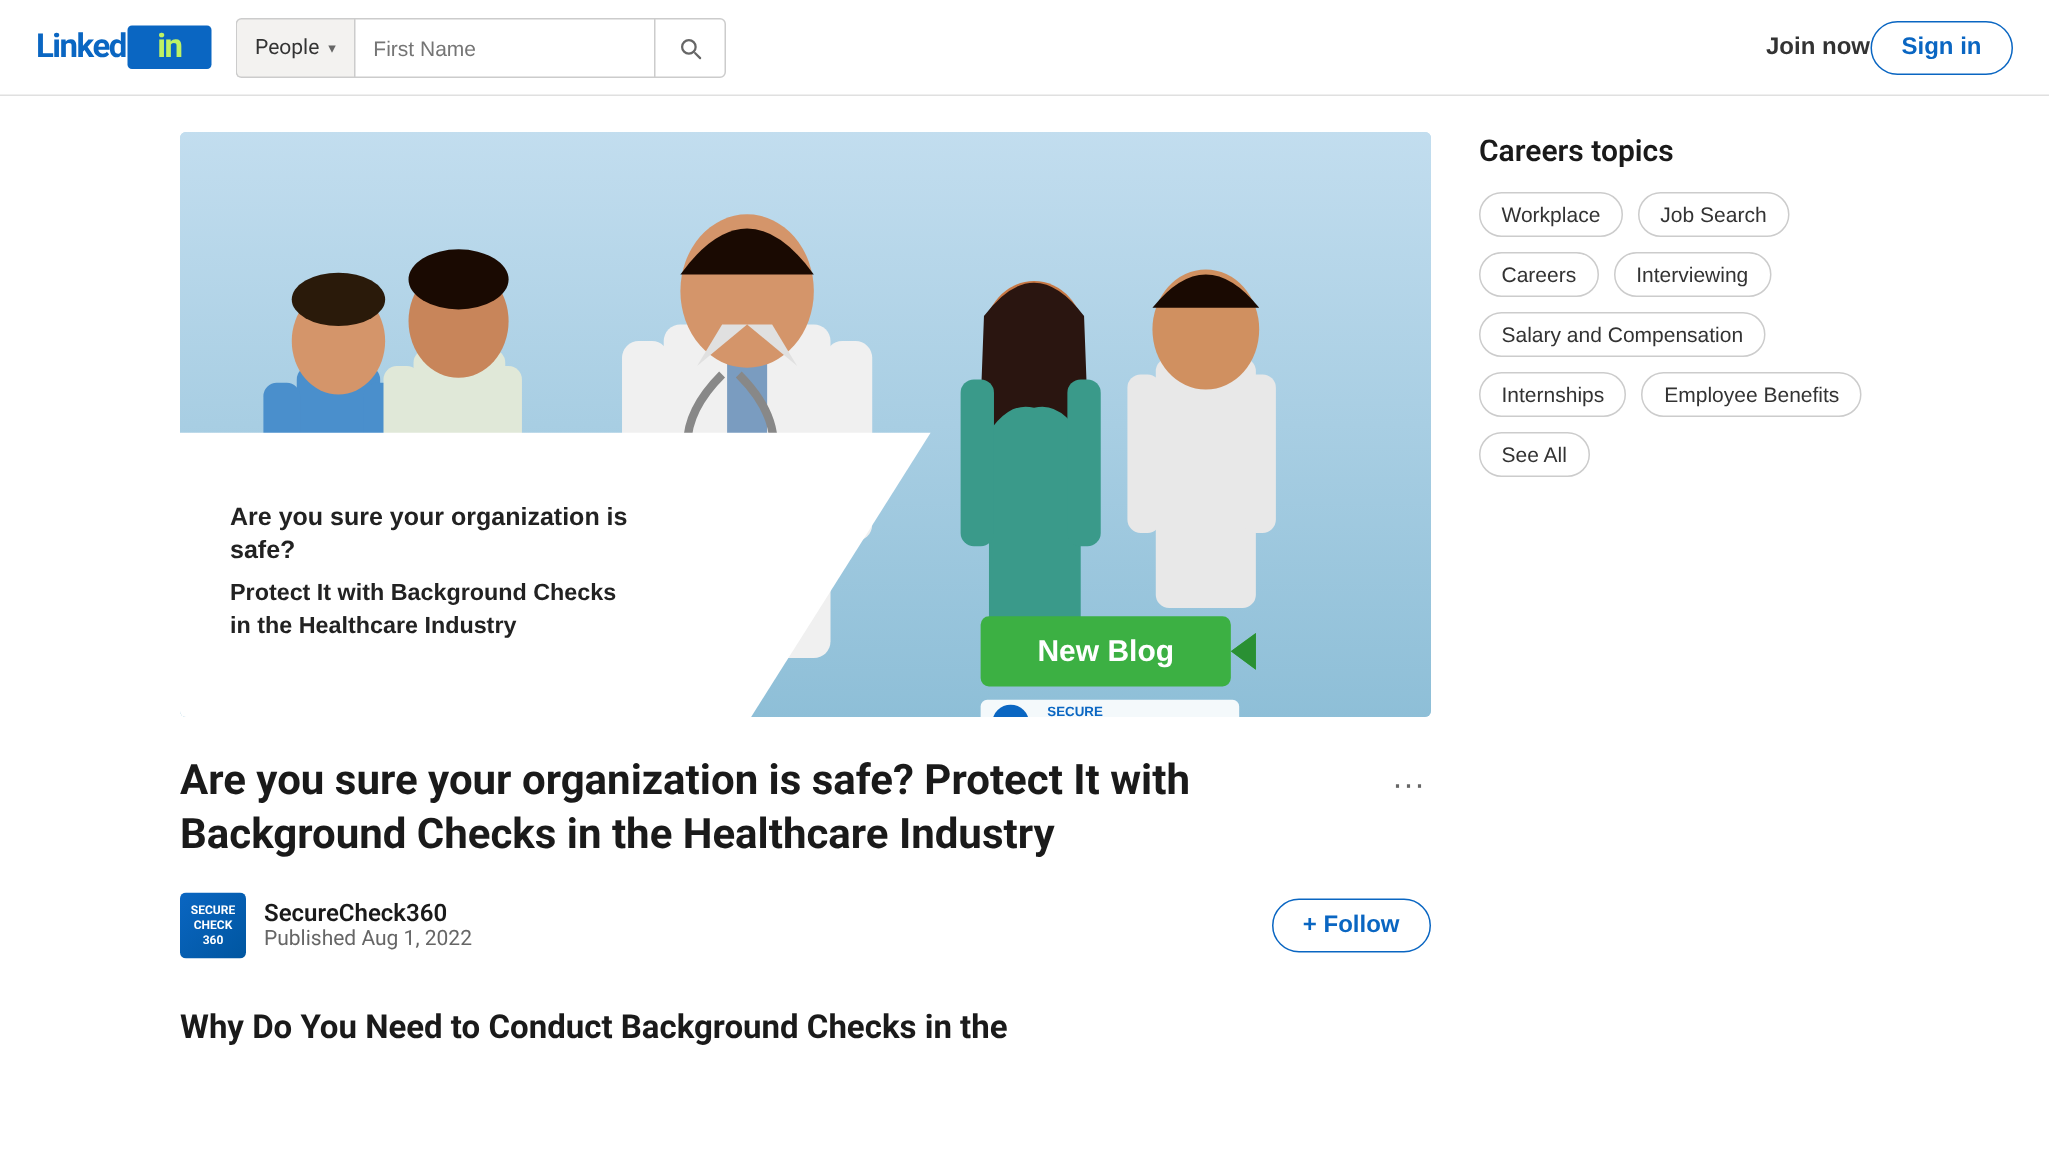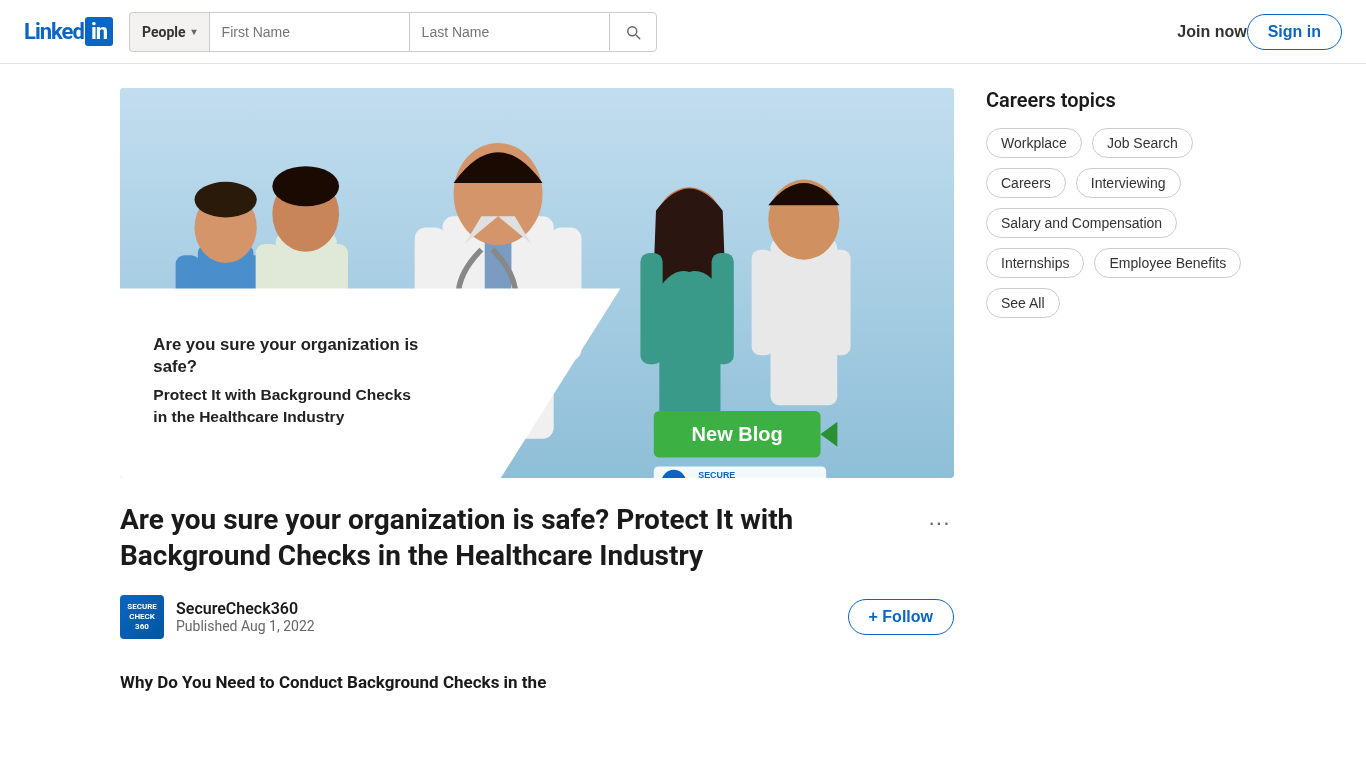--- a/index.html
+++ b/index.html
@@ -24,22 +24,22 @@
       flex-shrink: 0;
     }
     .linkedin-logo {
       font-size: 22px;
       font-weight: bold;
       letter-spacing: -1px;
     }
     .linkedin-logo .linked { color: #0a66c2; text-align: center; }
     .linkedin-logo .in-box {
       background: #0a66c2;
-      color: #ffffff;
-      padding: 2px 6px;
+      color: #bef264;
+      padding: 2px 20px;
       border-radius: 3px;
       margin-left: 1px;
     }
     .search-area {
       display: flex;
       align-items: center;
       gap: 0;
       flex: 1;
       max-width: 700px;
     }
@@ -48,21 +48,21 @@
       align-items: center;
       gap: 6px;
       border: 1px solid #ccc;
       border-right: none;
       padding: 0 12px;
       height: 40px;
       cursor: pointer;
       background: #f3f2f0;
       border-radius: 4px 0 0 4px;
       font-size: 14px;
-      font-weight: 700;
+      font-weight: 400;
       color: #333;
       white-space: nowrap;
     }
     .search-category .chevron {
       font-size: 10px;
       color: #666;
     }
     .search-input-first {
       border: 1px solid #ccc;
       border-right: none;
@@ -209,21 +209,21 @@
       font-size: 16px;
       font-weight: 600;
       padding: 8px 20px;
       border-radius: 24px;
       cursor: pointer;
       white-space: nowrap;
     }
 
     
     .article-body-title {
-      font-size: 17px;
+      font-size: 22px;
       font-weight: 700;
       color: #1a1a1a;
       line-height: 1.4;
     }
 
     
     .explore-topics-title {
       font-size: 20px;
       font-weight: 600;
       color: #1a1a1a;
@@ -274,21 +274,20 @@
       <span class="linked">Linked</span><span class="in-box">in</span>
     </span>
   </div>
 
   <div class="search-area">
     <div class="search-category">
       <span>People</span>
       <span class="chevron">▾</span>
     </div>
     <input class="search-input-first" type="text" placeholder="First Name" style="">
-    <input class="search-input-last" type="text" placeholder="Last Name" style="">
     <button class="search-btn">
       <svg viewBox="0 0 24 24" xmlns="http://www.w3.org/2000/svg">
         <path d="M21 21l-4.35-4.35M17 11A6 6 0 1 1 5 11a6 6 0 0 1 12 0z" stroke="#666" stroke-width="2" fill="none" stroke-linecap="round"></path>
       </svg>
     </button>
   </div>
 
   <div class="navbar-right">
     <button class="join-now-btn">Join now</button>
     <button class="sign-in-btn">Sign in</button>

